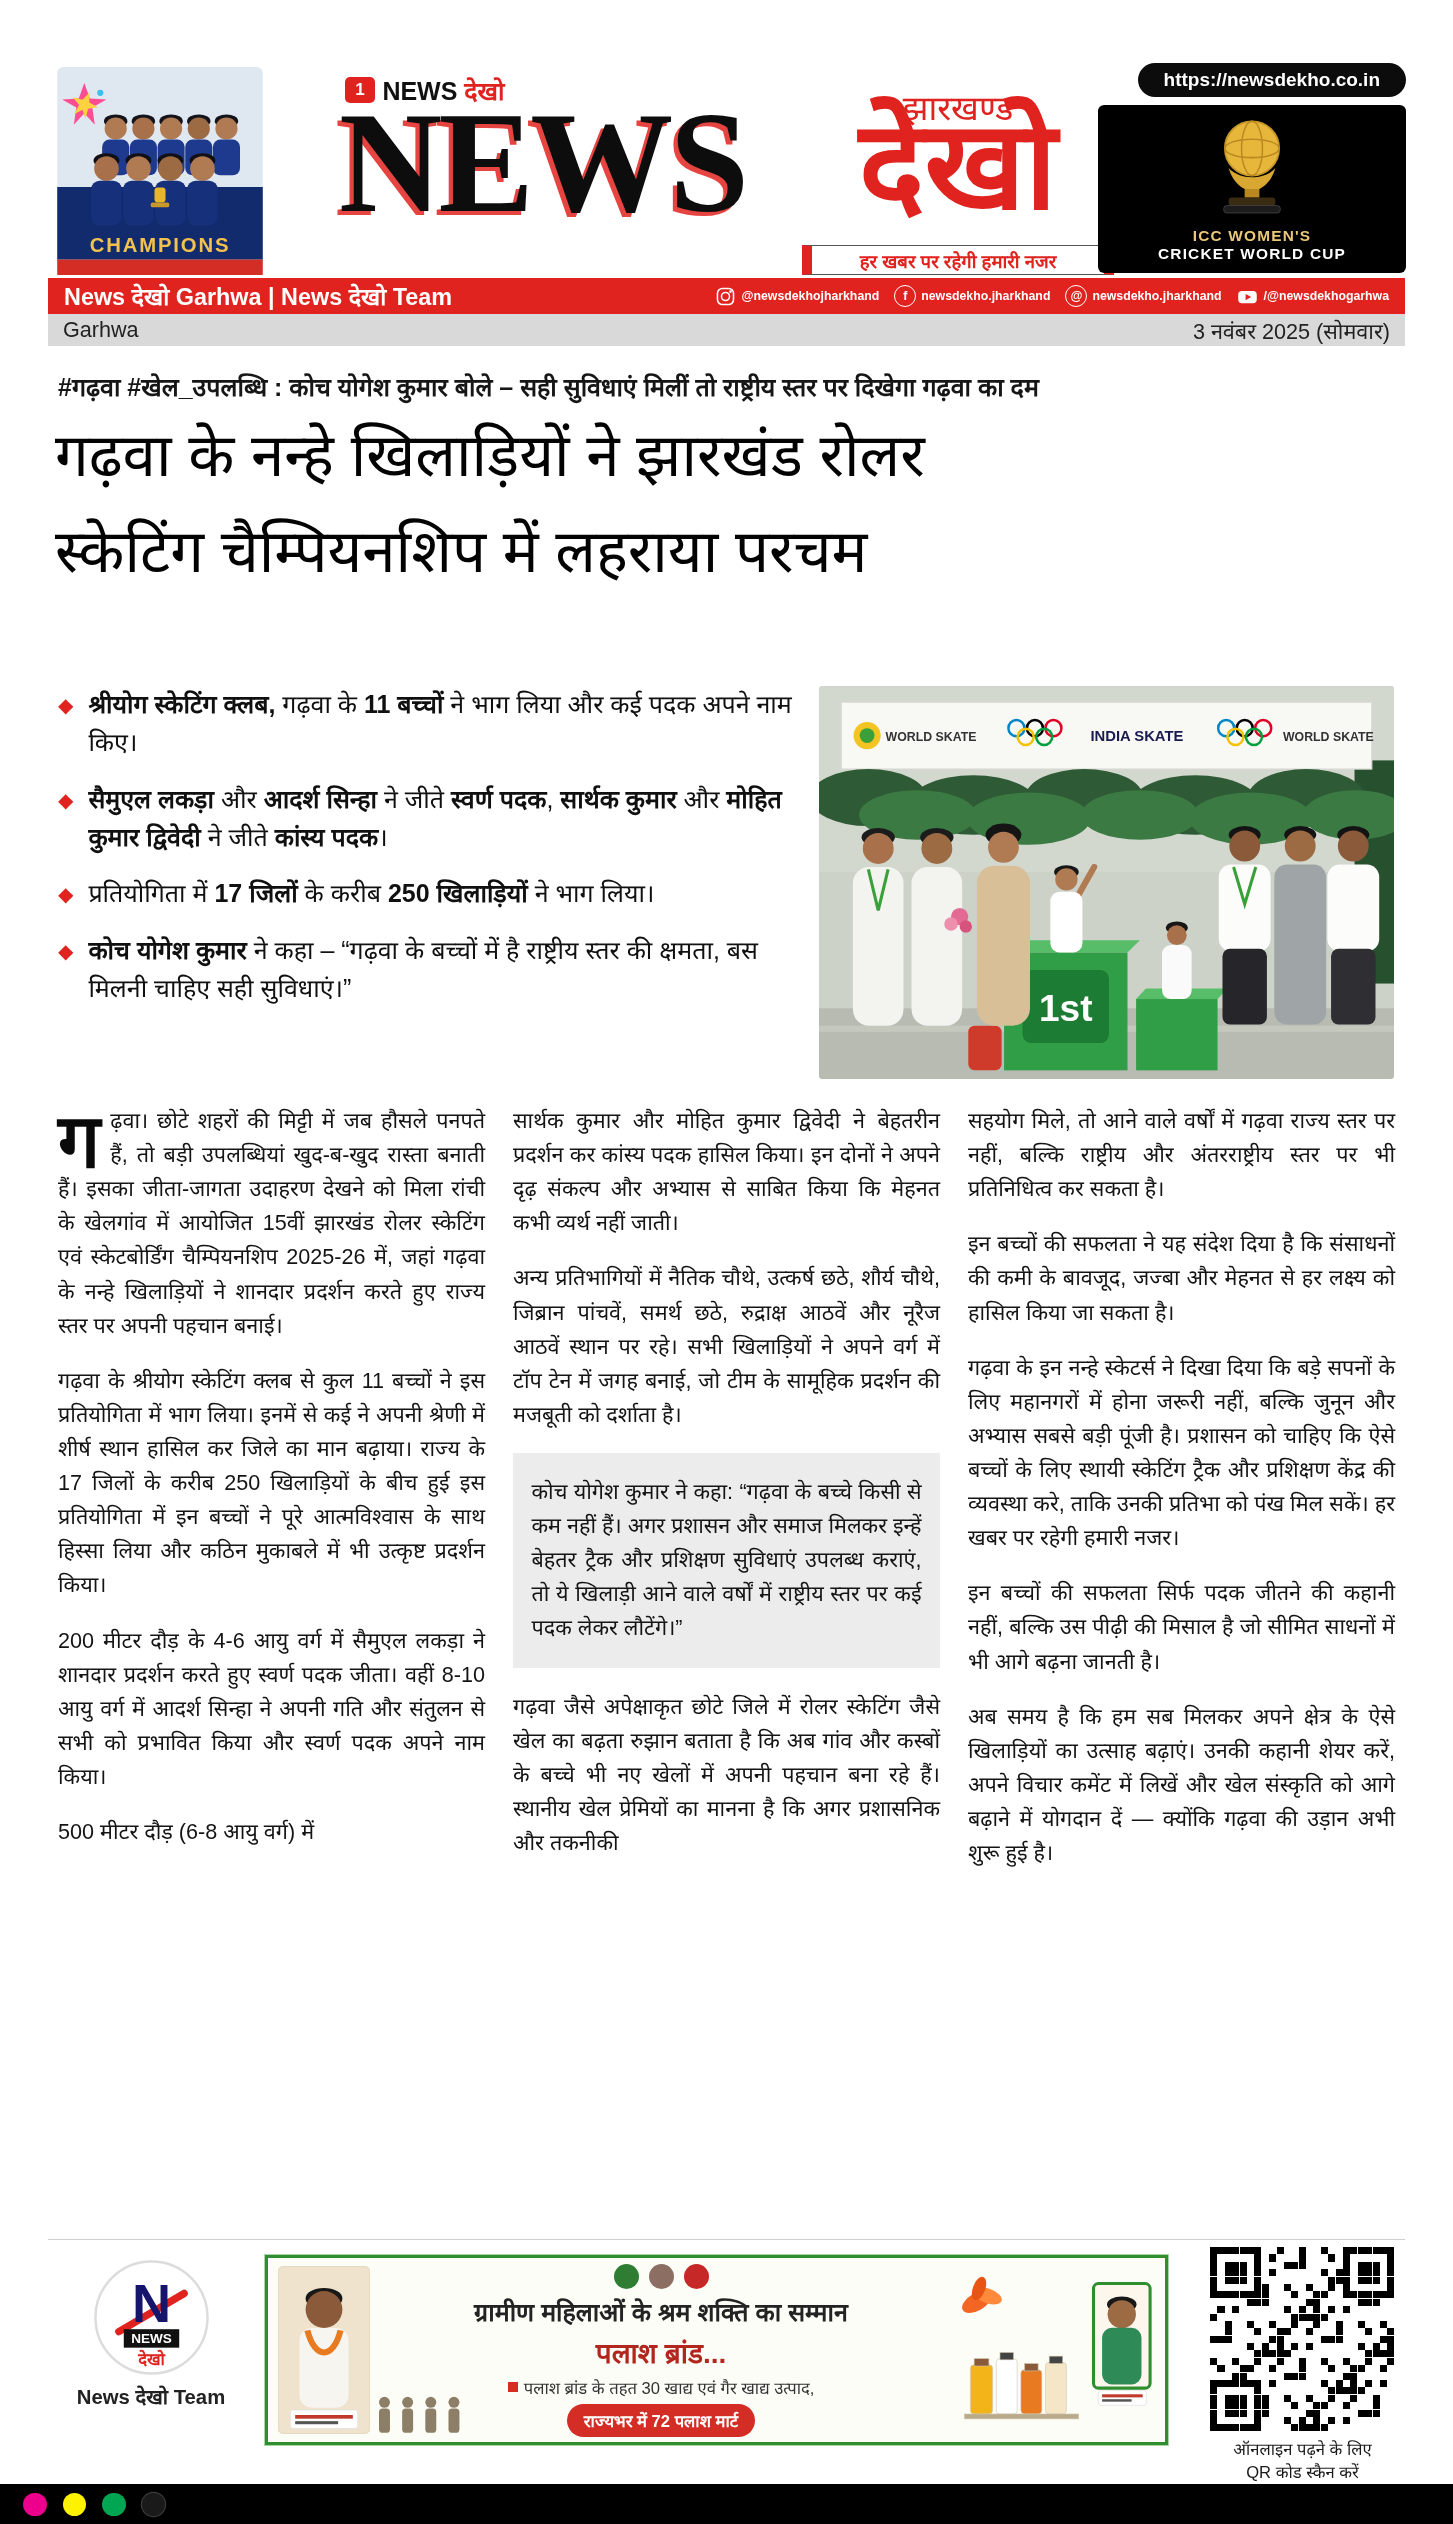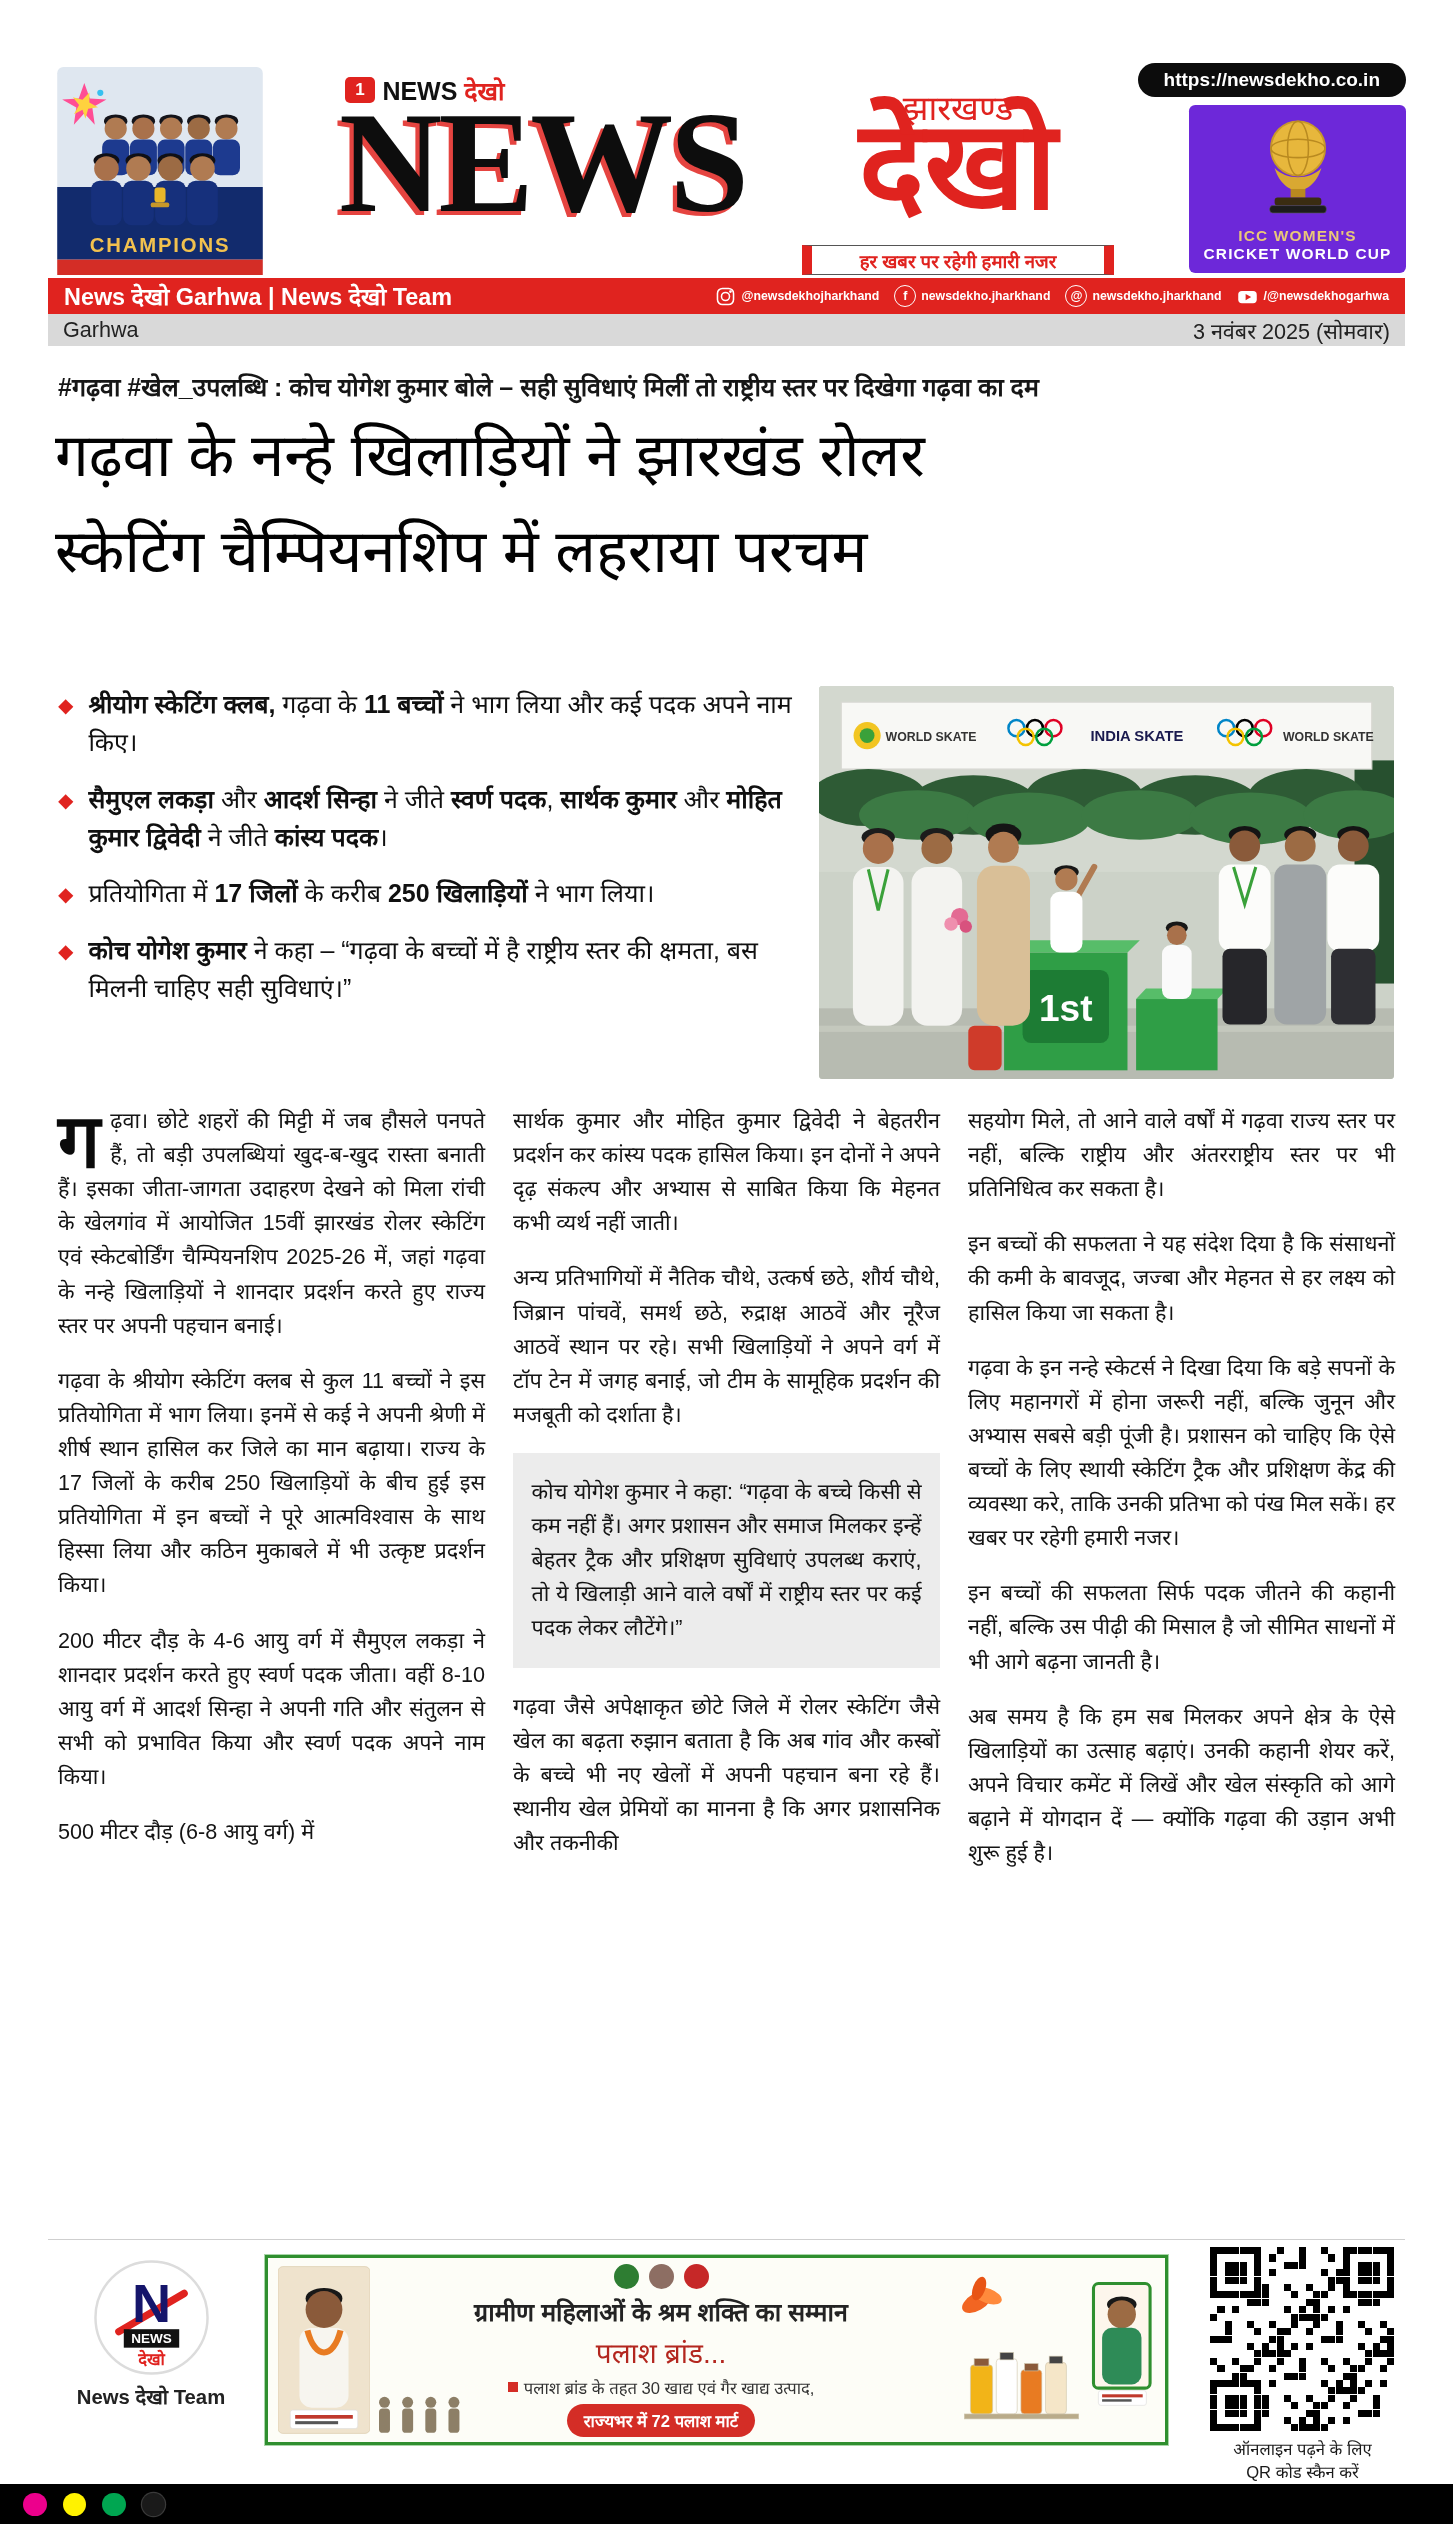--- a/index.html
+++ b/index.html
@@ -11,21 +11,21 @@
 .url-pill{position:absolute;top:63px;right:47px;height:34px;line-height:34px;padding:0 26px;background:#0c0c0c;color:#fff;font-size:19px;font-weight:bold;border-radius:18.5px}
 .collage{position:absolute;left:57px;top:67px;width:206px;height:208px}
 .logo-small{position:absolute;left:345px;top:73px;display:flex;align-items:center;gap:7.4px}
 .tv{width:30px;height:26px;background:#e0231f;border-radius:5px;color:#fff;font-weight:bold;font-size:17px;display:flex;align-items:center;justify-content:center}
 .logo-small-text{font-size:25px;font-weight:bold;color:#111}
 .logo-small-text .dekho{color:#e0231f}
 .logo-news{position:absolute;left:339px;top:92px;font-family:"Liberation Serif","DejaVu Serif",serif;font-weight:bold;font-size:143px;line-height:1;color:#0d0d0d;letter-spacing:-3.7px;text-shadow:-4.3px 3.7px 0 rgba(224,35,31,.85)}
 .logo-state{position:absolute;left:804px;top:84px;width:308px;text-align:center;color:#e0231f;font-size:34px;font-weight:normal}
 .logo-dekho{position:absolute;left:801px;top:92px;width:314px;text-align:center;color:#e0231f;font-size:123px;font-weight:bold;line-height:1.2}
 .logo-tagline{position:absolute;left:802px;top:245px;width:312px;height:30px;border:1.2px solid #555;border-left:10px solid #e0231f;border-right:10px solid #e0231f;color:#e0231f;font-size:18.5px;font-weight:bold;display:flex;align-items:center;justify-content:center;background:#fff}
-.trophy-box{position:absolute;right:47px;top:105px;width:217px;height:168px;background:#6d28d9;border-radius:6.2px;display:flex;flex-direction:column;align-items:center;justify-content:flex-end;padding-bottom:10px}
+.trophy-box{position:absolute;right:47px;top:105px;width:308px;height:168px;background:#000000;border-radius:6.2px;display:flex;flex-direction:column;align-items:center;justify-content:flex-end;padding-bottom:10px}
 .trophy-svg{position:absolute;top:5px;left:50%;transform:translateX(-50%)}
 .trophy-cap1{color:#e9c878;font-size:15.4px;font-weight:bold;letter-spacing:1.2px;position:relative}
 .trophy-cap2{color:#fff;font-size:15.4px;font-weight:bold;letter-spacing:1.2px;position:relative}
 
 
 .byline{position:absolute;left:48px;right:48px;top:278px;height:36px;background:#e0231f;display:flex;align-items:center;padding:0 16px;color:#fff}
 .byline-title{font-size:23.4px;font-weight:bold;white-space:nowrap}
 .socials{margin-left:auto;display:flex;align-items:center;gap:15px}
 .social{display:flex;align-items:center;gap:5px;color:#fff;font-size:12.3px;font-weight:bold}
 .sicon{width:22px;height:22px;display:flex;align-items:center;justify-content:center}
@@ -52,21 +52,21 @@
 
 
 .fdiv{position:absolute;left:48px;right:48px;top:2239px;border-top:1.8px solid #cfcfcf}
 .flogo{position:absolute;left:71px;top:2259px;width:160px;text-align:center}
 .flogo-caption{margin-top:6.2px;font-size:20.3px;font-weight:bold;color:#222}
 .ad{position:absolute;left:265px;top:2255px;width:903px;height:190px;border:3.1px solid #2f8f2f;outline:1.8px solid #a9d6a9;background:#fdfdf7;display:flex;align-items:center;padding:6.2px 10px;gap:6px}
 .ad-mid{flex:1;display:flex;flex-direction:column;align-items:center;justify-content:center;gap:5px;position:relative}
 .ad-emblems{display:flex;gap:10px}
 .emblem{width:25px;height:25px;border-radius:50%}
 .ad-line1{font-size:25px;font-weight:bold;color:#232323}
-.ad-line2{font-size:28px;font-weight:normal;color:#b3261e}
+.ad-line2{font-size:28px;font-weight:bold;color:#b3261e}
 .ad-line3{font-size:16.6px;color:#333;display:flex;align-items:center;gap:6.2px}
 .sq{width:10px;height:10px;background:#d42d26;display:inline-block}
 .ad-pill{background:#d42d26;color:#fff;font-size:16.6px;font-weight:bold;padding:5px 17px;border-radius:17px}
 .ad-sil{position:absolute;left:-3.7px;bottom:2.5px;opacity:.85}
 .qr-wrap{position:absolute;right:49px;top:2247px;width:203px;text-align:center}
 .qr-grid{position:relative;width:185px;height:185px;margin:0 auto;background:#fff;outline:3.7px solid #fff}
 .qr-grid div{position:absolute;width:7.4px;height:7.4px;background:#000}
 .qr-cap{font-size:16.6px;color:#1a1a1a;margin-top:7.4px;line-height:1.35}
 .bottombar{position:absolute;left:0;bottom:0;width:1453px;height:41px;background:#000;display:flex;align-items:center;gap:17px;padding:0 23.4px}
 .dot{width:23.4px;height:23.4px;border-radius:50%;flex:0 0 auto}

